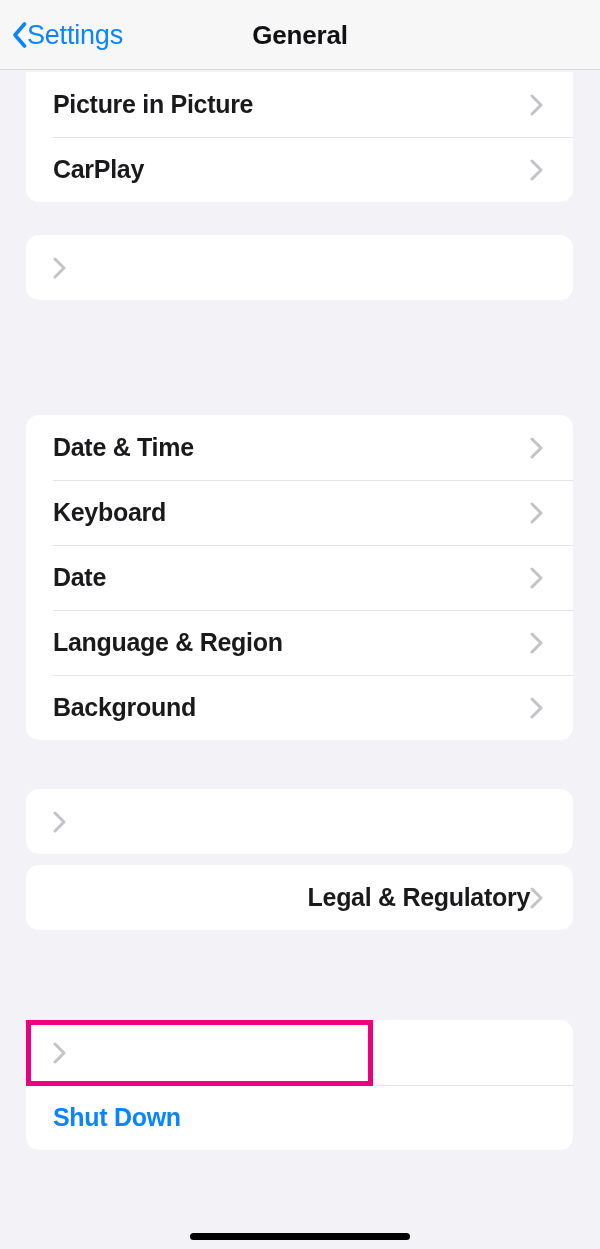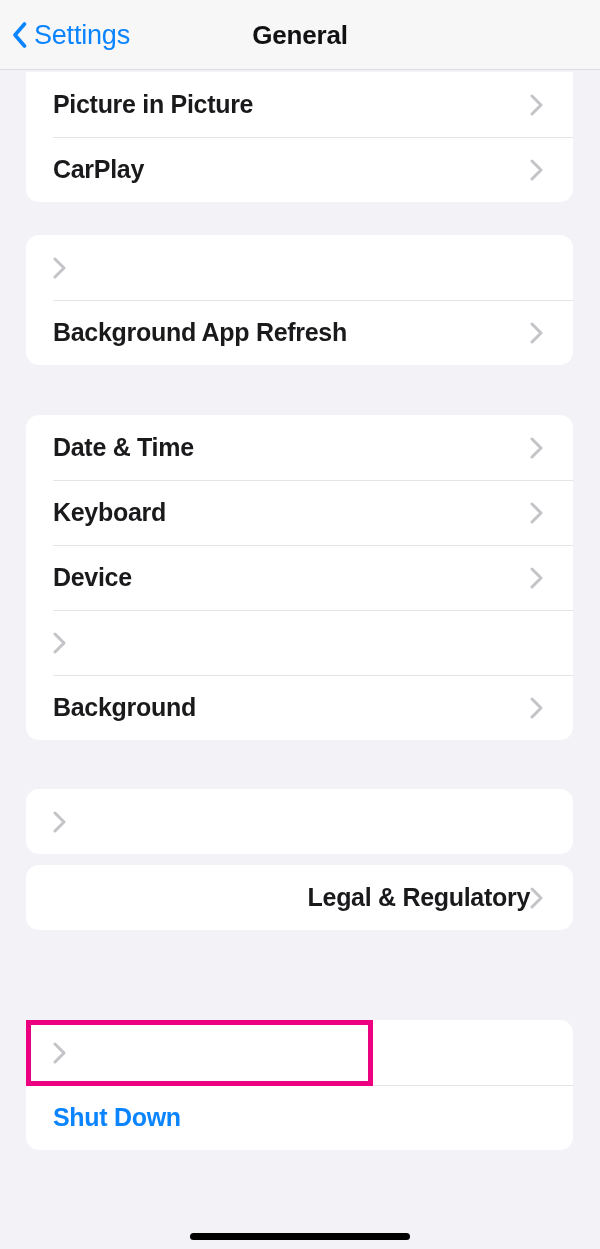--- a/index.html
+++ b/index.html
@@ -27,21 +27,20 @@
     z-index: 20;
     box-sizing: border-box;
   }
   .nav-back {
     position: absolute;
     left: 12px;
     top: 0;
     height: 70px;
     display: flex;
     align-items: center;
-    gap: 7px;
     cursor: pointer;
   }
   .back-chevron {
     display: block;
     width: 15px;
     height: 26px;
   }
   .nav-back-label {
     color: #0a84ff;
     font-size: 27px;
@@ -173,55 +172,48 @@
       </div>
     </div>
     <div class="group" style="top: 235px;">
       <div class="row">
         <span style="display: flex;">
           <svg class="row-chevron" viewBox="0 0 13 22" fill="none" xmlns="http://www.w3.org/2000/svg">
             <path d="M2 2 L11 11 L2 20" stroke="#c4c4c8" stroke-width="3" stroke-linecap="round" stroke-linejoin="round"></path>
           </svg>
         </span>
       </div>
-      <div class="row">
-        <span class="row-label">Background App Refresh</span>
-        <span style="display: flex;">
-          <svg class="row-chevron" viewBox="0 0 13 22" fill="none" xmlns="http://www.w3.org/2000/svg">
-            <path d="M2 2 L11 11 L2 20" stroke="#c4c4c8" stroke-width="3" stroke-linecap="round" stroke-linejoin="round"></path>
-          </svg>
-        </span>
-      </div>
     </div>
     <div class="group" style="top: 415px;">
       <div class="row">
         <span class="row-label">Date &amp; Time</span>
         <span style="display: flex;">
           <svg class="row-chevron" viewBox="0 0 13 22" fill="none" xmlns="http://www.w3.org/2000/svg">
             <path d="M2 2 L11 11 L2 20" stroke="#c4c4c8" stroke-width="3" stroke-linecap="round" stroke-linejoin="round"></path>
           </svg>
         </span>
       </div>
       <div class="row">
         <span class="row-label">Keyboard</span>
         <span style="display: flex;">
           <svg class="row-chevron" viewBox="0 0 13 22" fill="none" xmlns="http://www.w3.org/2000/svg">
             <path d="M2 2 L11 11 L2 20" stroke="#c4c4c8" stroke-width="3" stroke-linecap="round" stroke-linejoin="round"></path>
           </svg>
         </span>
       </div>
       <div class="row">
-        <span class="row-label">Device</span>
-        <span style="display: flex;">
-          <svg class="row-chevron" viewBox="0 0 13 22" fill="none" xmlns="http://www.w3.org/2000/svg">
-            <path d="M2 2 L11 11 L2 20" stroke="#c4c4c8" stroke-width="3" stroke-linecap="round" stroke-linejoin="round"></path>
-          </svg>
-        </span>
-      </div>
-      <div class="row">
+        <span class="row-label">Date</span>
+        <span style="display: flex;">
+          <svg class="row-chevron" viewBox="0 0 13 22" fill="none" xmlns="http://www.w3.org/2000/svg">
+            <path d="M2 2 L11 11 L2 20" stroke="#c4c4c8" stroke-width="3" stroke-linecap="round" stroke-linejoin="round"></path>
+          </svg>
+        </span>
+      </div>
+      <div class="row">
+        <span class="row-label">Language &amp; Region</span>
         <span style="display: flex;">
           <svg class="row-chevron" viewBox="0 0 13 22" fill="none" xmlns="http://www.w3.org/2000/svg">
             <path d="M2 2 L11 11 L2 20" stroke="#c4c4c8" stroke-width="3" stroke-linecap="round" stroke-linejoin="round"></path>
           </svg>
         </span>
       </div>
       <div class="row">
         <span class="row-label">Background</span>
         <span style="display: flex;">
           <svg class="row-chevron" viewBox="0 0 13 22" fill="none" xmlns="http://www.w3.org/2000/svg">

